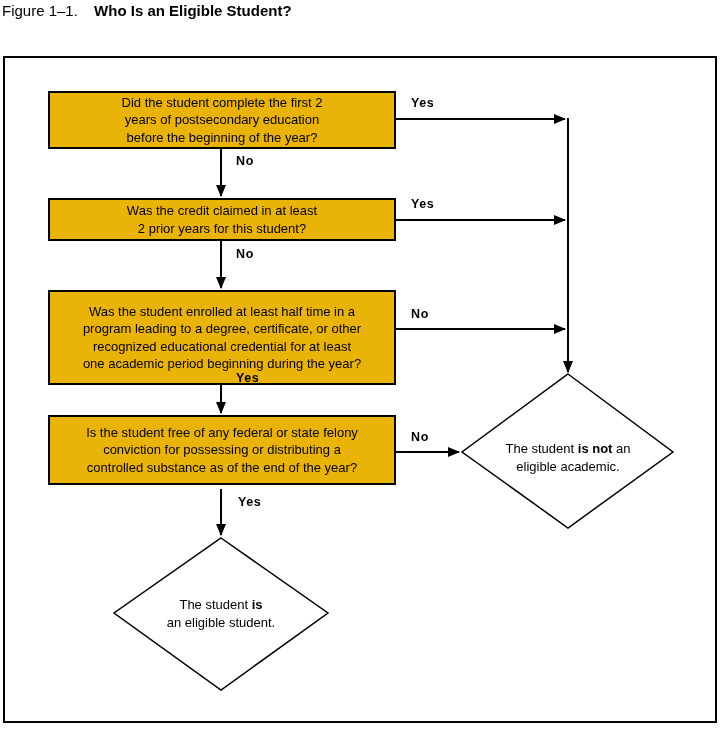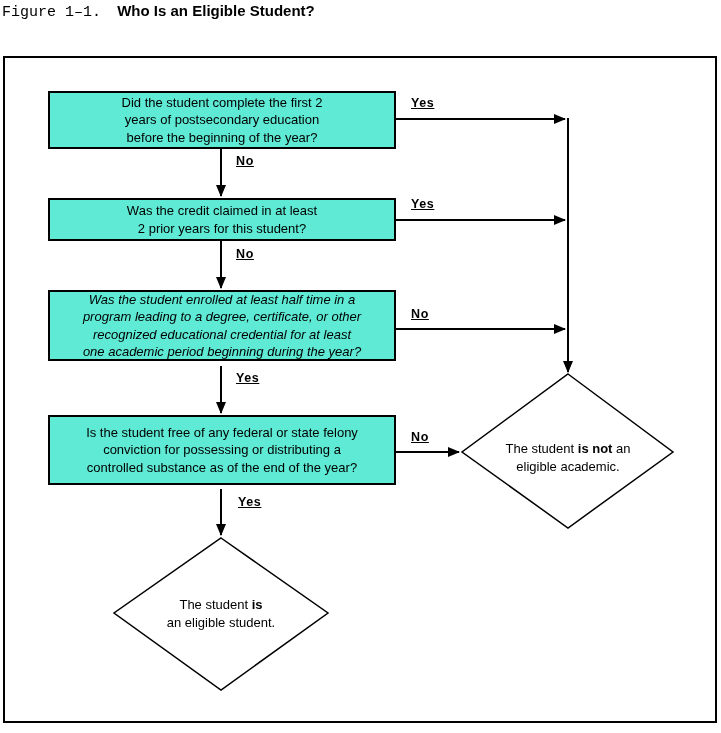--- a/index.html
+++ b/index.html
@@ -16,21 +16,21 @@
     background: #ffffff;
     overflow: hidden;
   }
   .fig-header {
     position: absolute;
     left: 2px;
     top: 2px;
     font-size: 15px;
     white-space: nowrap;
   }
-  .fig-label { font-weight: normal; font-family: Liberation Mono, monospace; }
+  .fig-label { font-weight: normal; }
   .fig-title { font-weight: bold; margin-left: 12px; }
   .fig-subtitle {
     position: absolute;
     left: 100px;
     top: 21px;
     font-style: italic;
     font-size: 12.5px;
     line-height: 14.5px;
     letter-spacing: 0.2px;
   }
@@ -46,36 +46,35 @@
   .overlay {
     position: absolute;
     left: 0;
     top: 0;
     pointer-events: none;
   }
   .qbox {
     position: absolute;
     box-sizing: border-box;
     border: 2px solid #000000;
-    background: #5eead4;
+    background: #eab308;
     display: flex;
     align-items: center;
     justify-content: center;
     text-align: center;
     font-size: 13px;
     line-height: 17.5px;
     padding: 0 15px;
   }
   .qbox span { text-wrap: balance; }
   .branch {
     position: absolute;
     font-weight: bold;
     font-size: 12.5px;
     letter-spacing: 0.6px;
-    text-decoration: underline;
   }
   .dtext {
     position: absolute;
     text-align: center;
     font-size: 13px;
     line-height: 17.5px;
   }
 </style>
 </head>
 <body>
@@ -114,21 +113,21 @@
     <polygon points="568,374 673,452 568,528 462,452" fill="#ffffff" stroke="#000000" stroke-width="1.5"></polygon>
     <polygon points="221,538 328,613 221,690 114,613" fill="#ffffff" stroke="#000000" stroke-width="1.5"></polygon>
   </svg>
 
   <div class="qbox" style="left:48px; top:91px; width:348px; height:58px;">
     <span>Did the student complete the first 2 years of postsecondary education before the beginning of the year?</span>
   </div>
   <div class="qbox" style="left:48px; top:198px; width:348px; height:43px;">
     <span>Was the credit claimed in at least 2 prior years for this student?</span>
   </div>
-  <div class="qbox" style="left:48px; top:290px; width:348px; height:71px;font-style:italic;">
+  <div class="qbox" style="left:48px; top:290px; width:348px; height:95px;">
     <span>Was the student enrolled at least half time in a program leading to a degree, certificate, or other recognized educational credential for at least one academic period beginning during the year?</span>
   </div>
   <div class="qbox" style="left:48px; top:415px; width:348px; height:70px;">
     <span>Is the student free of any federal or state felony conviction for possessing or distributing a controlled substance as of the end of the year?</span>
   </div>
 
   <span class="branch" style="left:411px; top:96px;">Yes</span>
   <span class="branch" style="left:236px; top:154px;">No</span>
   <span class="branch" style="left:411px; top:197px;">Yes</span>
   <span class="branch" style="left:236px; top:247px;">No</span>

